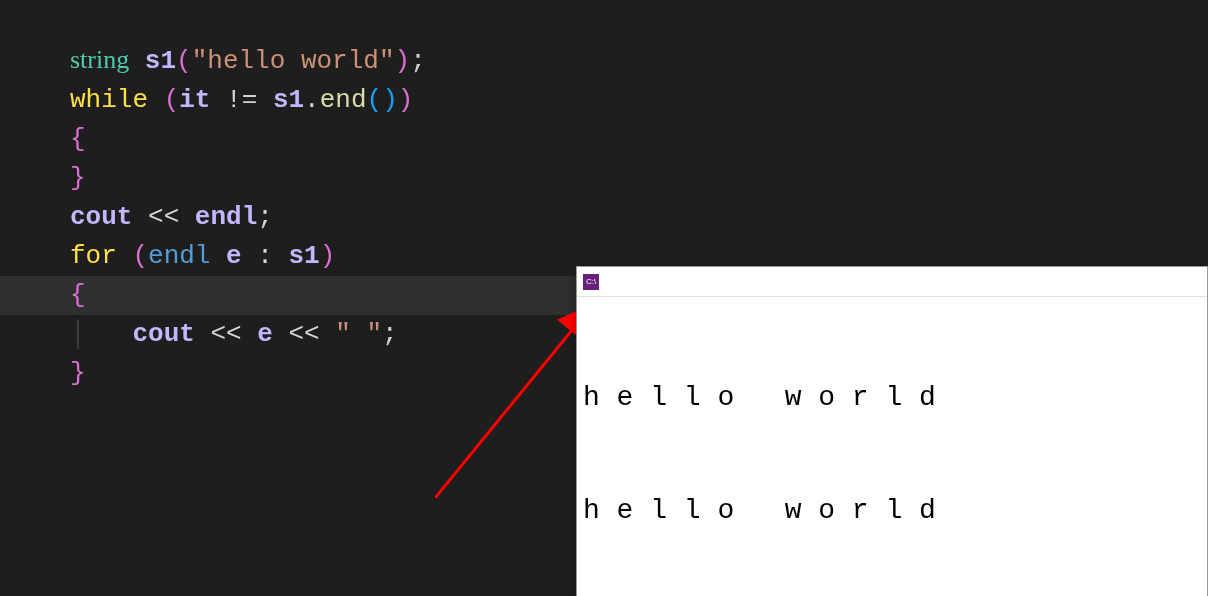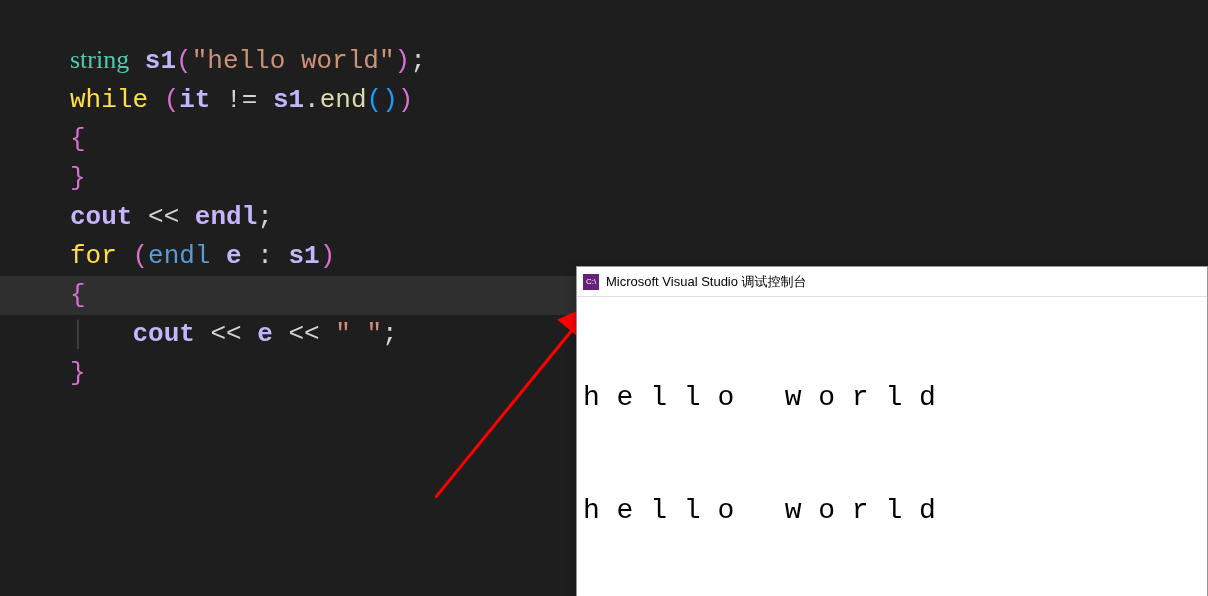--- a/index.html
+++ b/index.html
@@ -115,21 +115,20 @@
     <marker id="arrowhead" markerWidth="12" markerHeight="12" refX="10" refY="6" orient="auto">
       <polygon points="0 0, 12 6, 0 12" fill="#ff0000"></polygon>
     </marker>
   </defs>
   <line x1="0" y1="200" x2="155" y2="10" stroke="#ff0000" stroke-width="3" marker-end="url(#arrowhead)"></line>
 </svg>
 
 <div class="console-window">
   <div class="console-titlebar">
     <span class="console-icon">C:\</span>
-    <span>Microsoft Visual Studio 调试控制台</span>
   </div>
   <div class="console-body">
     <div class="console-line">h e l l o   w o r l d</div>
     <div class="console-line">h e l l o   w o r l d</div>
     
     
     
   </div>
 </div>
 

